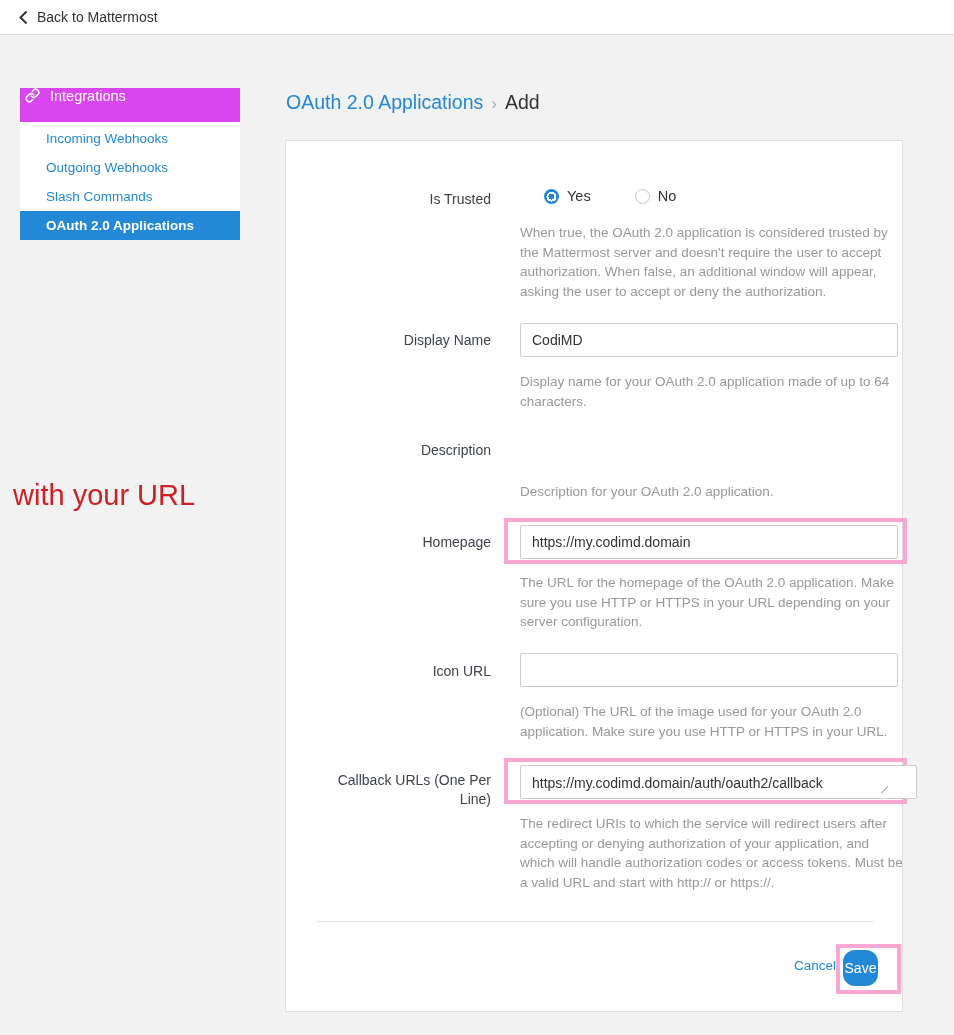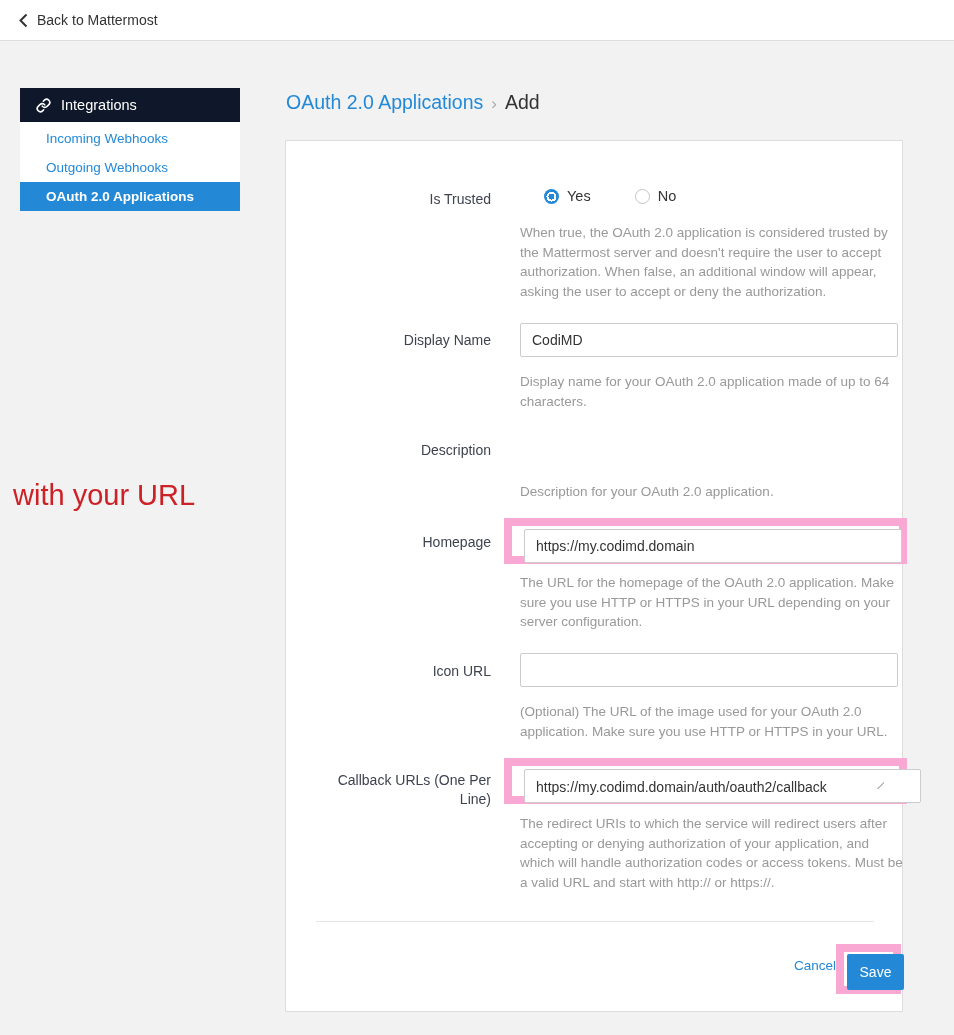--- a/index.html
+++ b/index.html
@@ -6,32 +6,32 @@
   html, body { width: 954px; }
   body {
     font-family: "Liberation Sans", sans-serif;
     background: #f2f2f2;
     color: #333;
   }
   .page { position: relative; width: 954px; height: 1035px; background: #f2f2f2; overflow: hidden; }
 
   
   .topbar {
-    position: absolute; left: 0; top: 0; width: 954px; height: 41px;
+    position: absolute; left: 0; top: 0; width: 954px; height: 35px;
     background: #fff; border-bottom: 1px solid #ddd;
     display: flex; align-items: center; padding-left: 19px; gap: 9px;
   }
   .topbar .back-label { font-size: 14px; color: #333; cursor: pointer; }
   .chev-left { width: 9px; height: 15px; display: inline-block; }
 
   
   .sidebar { position: absolute; left: 20px; top: 88px; width: 220px; }
   .sidebar-header {
-    height: 34px; background: #0f172a; color: #fff;
-    display: flex; align-items: center; padding-left: 16px; gap: 10px;
+    height: 34px; background: #d946ef; color: #fff;
+    display: flex; align-items: flex-start; padding-left: 5px; gap: 10px;
     font-size: 14.5px; cursor: pointer;
   }
   .sidebar-list { background: #fff; padding: 2px 0 0 0; }
   .sidebar-item {
     height: 29px; line-height: 29px; padding-left: 26px;
     font-size: 13.5px; color: #2389d7; cursor: pointer;
     white-space: nowrap; overflow: hidden;
   }
   .sidebar-item.active { background: #2389d7; color: #fff; font-weight: bold; }
 
@@ -60,21 +60,21 @@
 
   .text-input {
     position: absolute; left: 234px; width: 378px; height: 34px;
     border: 1px solid #ccc; border-radius: 2px; background: #fff;
     padding: 0 11px; font-size: 14px; color: #333;
     font-family: "Liberation Sans", sans-serif; outline: none;
   }
 
   
   .hl-box {
-    position: absolute; border: 8px solid #f9a8d4; background: transparent;
+    position: absolute; border: 4px solid #f9a8d4; background: transparent;
   }
   .hl-box .text-input, .hl-box textarea { position: absolute; left: 12px; top: 3px; }
   .hl-box textarea {
     width: 397px; height: 34px; border: 1px solid #ccc; border-radius: 2px;
     resize: none; overflow: hidden; padding: 7px 11px 0 11px;
     font-size: 14px; color: #333; font-family: "Liberation Sans", sans-serif;
     line-height: 20px; outline: none; background: #fff;
   }
   .resize-handle {
     position: absolute; right: 15px; bottom: 7px; width: 10px; height: 10px;
@@ -94,22 +94,22 @@
     border: none;
     background: radial-gradient(circle, #2389d7 0 3px, #fff 3px 5px, #2389d7 5px 8px);
   }
   .radio-opt .opt-label { font-size: 14.5px; color: #333; }
 
   .divider { position: absolute; left: 30px; top: 780px; width: 558px; height: 1px; background: #e5e5e5; }
 
   .cancel-link { position: absolute; left: 508px; top: 817px; font-size: 13.5px; color: #2389d7; cursor: pointer; }
   .save-box { left: 550px; top: 803px; width: 65px; height: 50px; }
   .save-btn {
-    position: absolute; left: 3px; top: 2px; width: 57px; height: 36px;
-    background: #2389d7; color: #fff; border: none; border-radius: 2px;
+    position: absolute; left: 3px; top: 2px; width: 35px; height: 36px;
+    background: #2389d7; color: #fff; border: none; border-radius: 12px;
     font-size: 14px; font-family: "Liberation Sans", sans-serif; cursor: pointer;
   }
 
   
   .annotation-note {
     position: absolute; left: 13px; top: 474px; z-index: 5;
     color: #cc2127; font-size: 29px; line-height: 43px; white-space: nowrap;
   }
 </style>
 </head>
@@ -132,20 +132,21 @@
         <svg width="15" height="15" viewBox="0 0 24 24" fill="none" stroke="#fff" stroke-width="2.6" stroke-linecap="round" stroke-linejoin="round">
             <path d="M10 13a5 5 0 0 0 7.54.54l3-3a5 5 0 0 0-7.07-7.07l-1.72 1.71"></path>
             <path d="M14 11a5 5 0 0 0-7.54-.54l-3 3a5 5 0 0 0 7.07 7.07l1.71-1.71"></path>
           </svg>
       </span>
       <span>Integrations</span>
     </div>
     <div class="sidebar-list">
       <div class="sidebar-item">Incoming Webhooks</div>
       <div class="sidebar-item">Outgoing Webhooks</div>
+      <div class="sidebar-item">Slash Commands</div>
       <div class="sidebar-item active">OAuth 2.0 Applications</div>
     </div>
   </div>
 
   <div class="breadcrumb">
     <span class="parent">OAuth 2.0 Applications</span><span class="sep">›</span><span class="current">Add</span>
   </div>
 
   <div class="panel">
 

